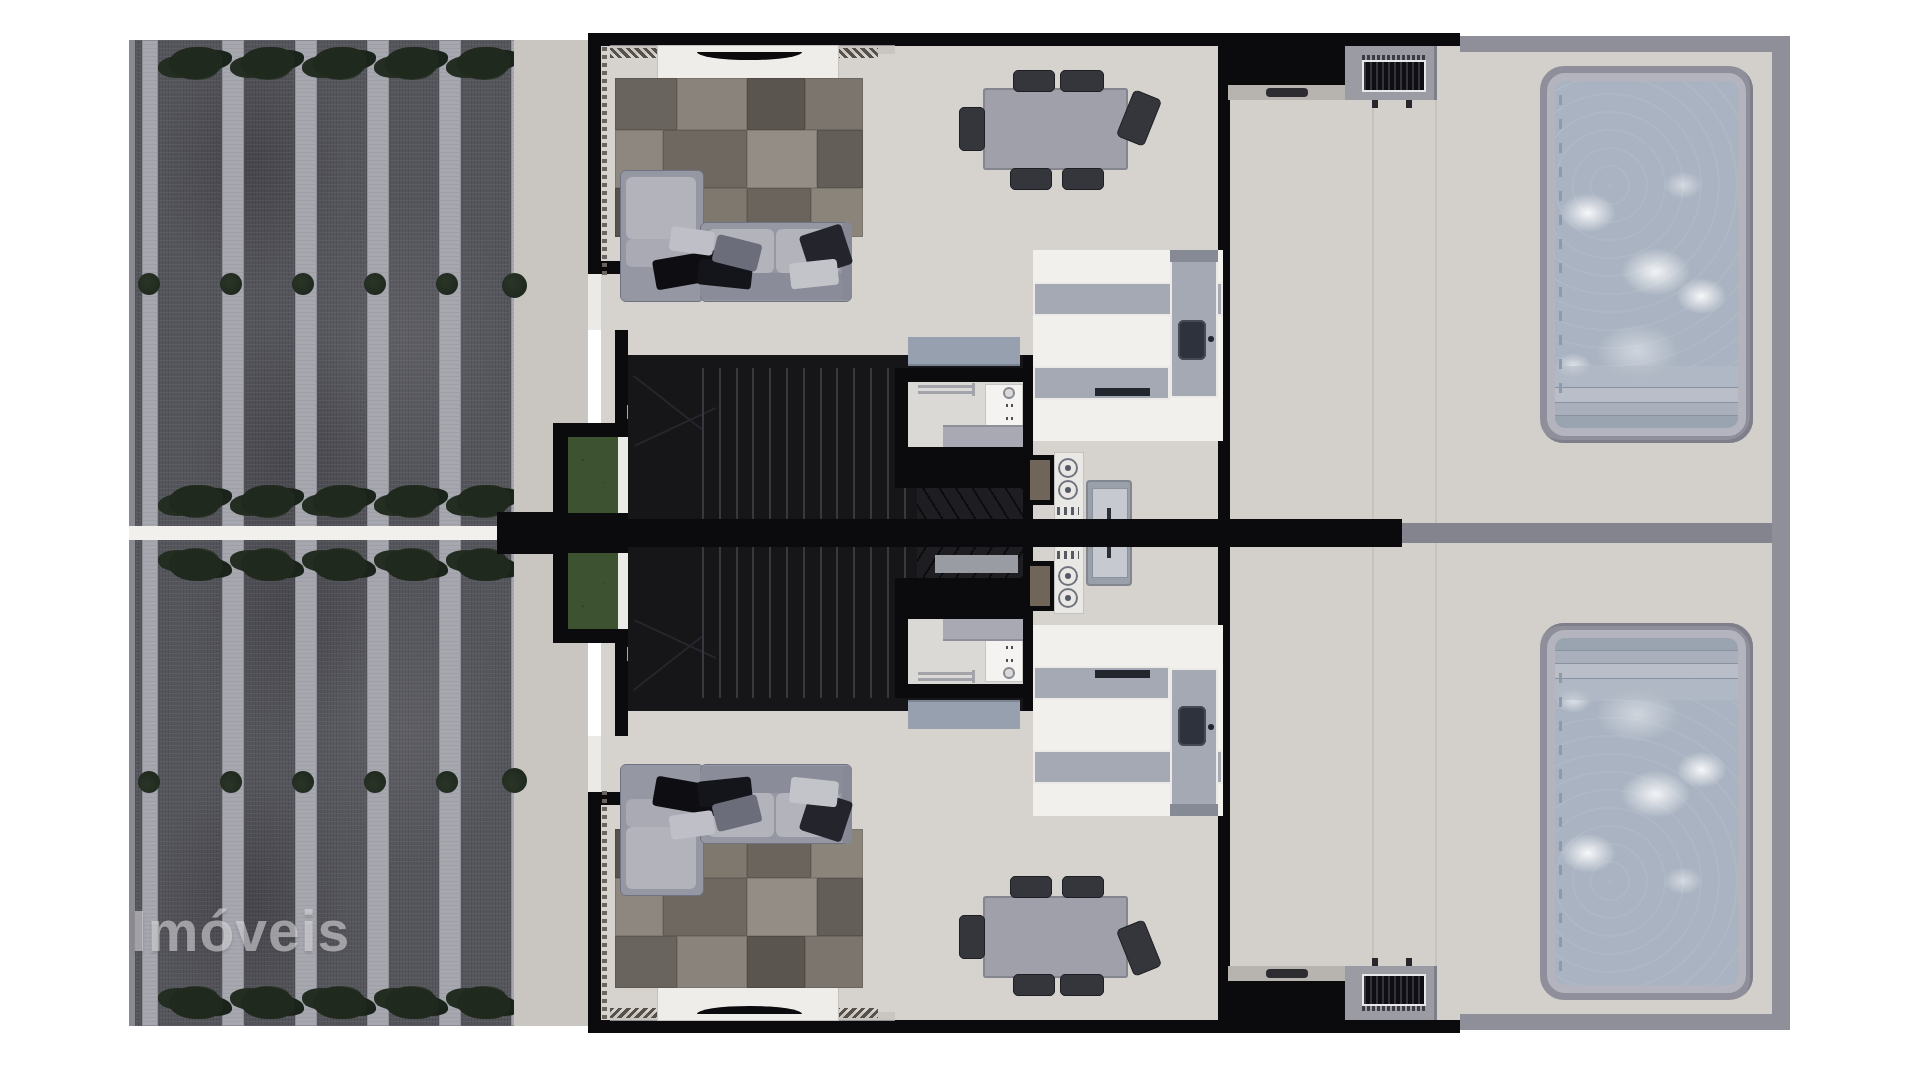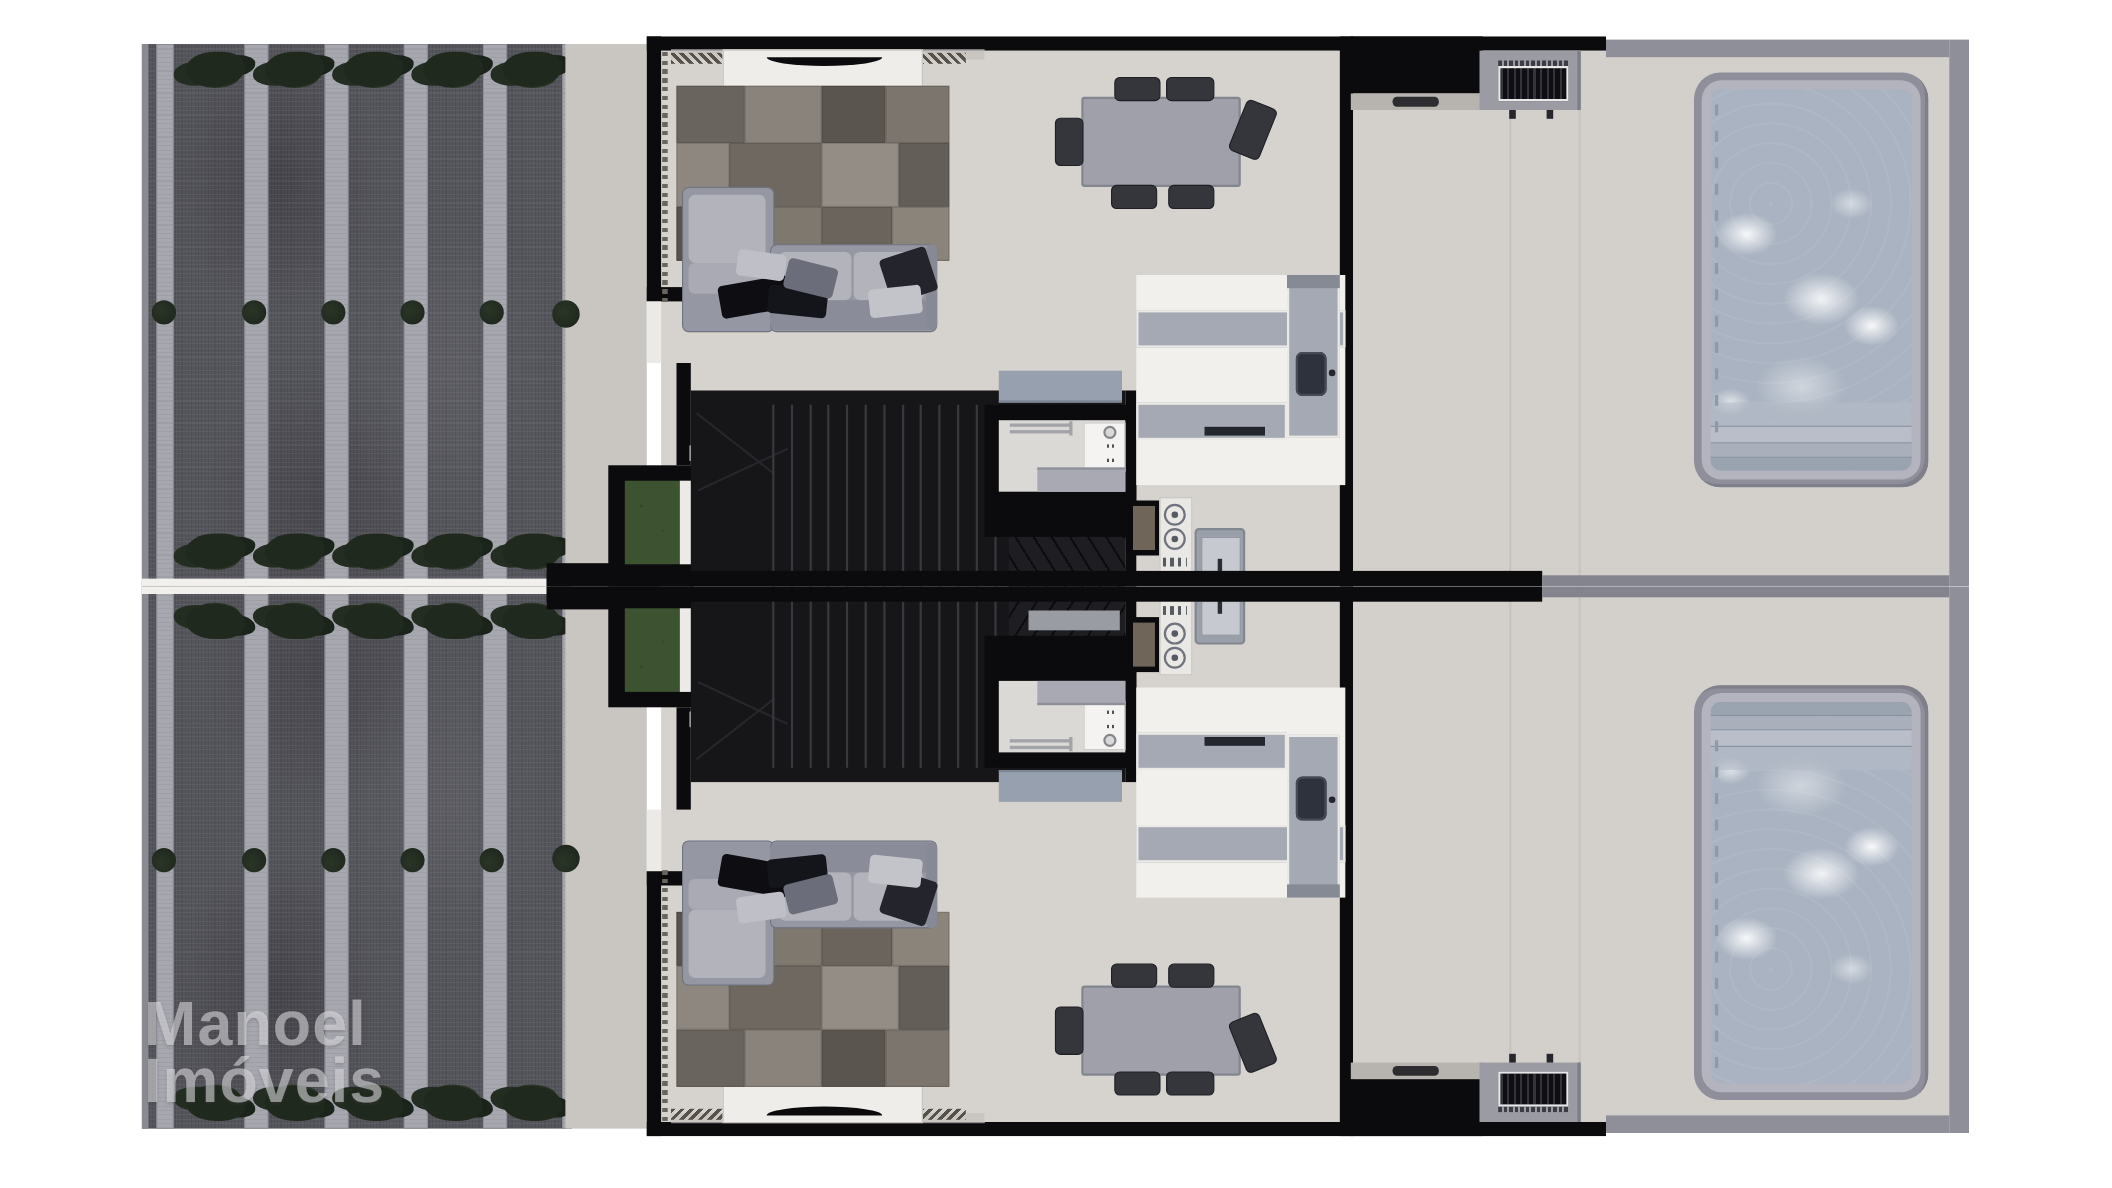--- a/index.html
+++ b/index.html
@@ -541,17 +541,16 @@
         <div class="chair" style="left: 903px; top: 37px; width: 40px; height: 20px; transform: rotate(0deg);"></div>
         <div class="chair" style="left: 950px; top: 37px; width: 42px; height: 20px; transform: rotate(0deg);"></div>
         <div class="chair" style="left: 900px; top: 135px; width: 40px; height: 20px; transform: rotate(0deg);"></div>
         <div class="chair" style="left: 952px; top: 135px; width: 40px; height: 20px; transform: rotate(0deg);"></div>
         <div class="chair" style="left: 849px; top: 74px; width: 24px; height: 42px; transform: rotate(0deg);"></div>
         <div class="chair" style="left: 1014px; top: 60px; width: 28px; height: 48px; transform: rotate(22deg);"></div>
       </div>
 
     <div class="abs mid-landing"></div>
     <div class="watermark">
-      <div>Manoel</div>
       <div>Imóveis</div>
     </div>
   </div>
 </div>
 
 </body></html>

